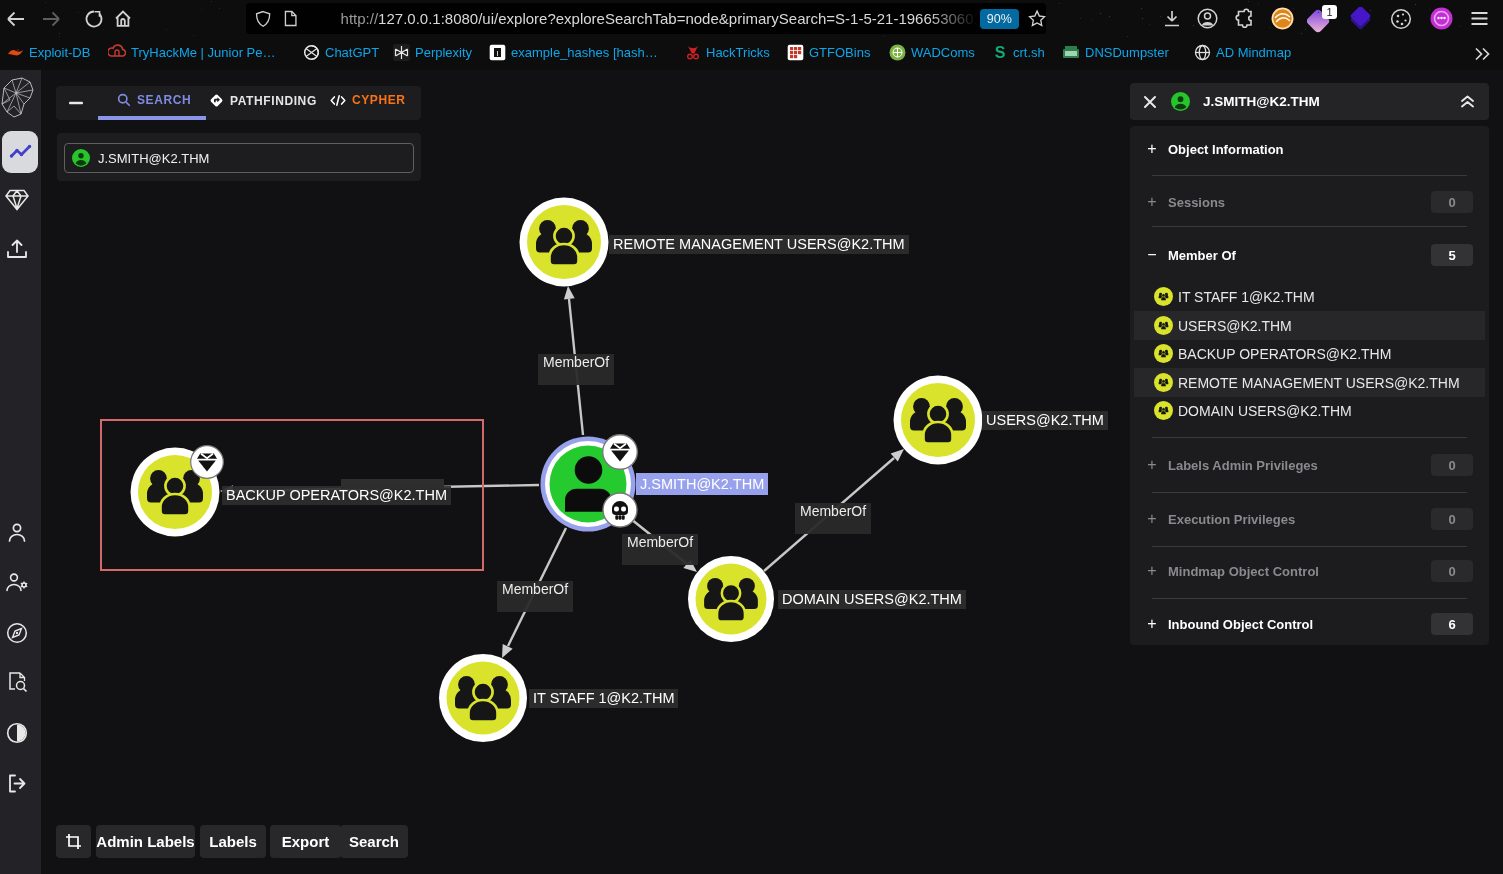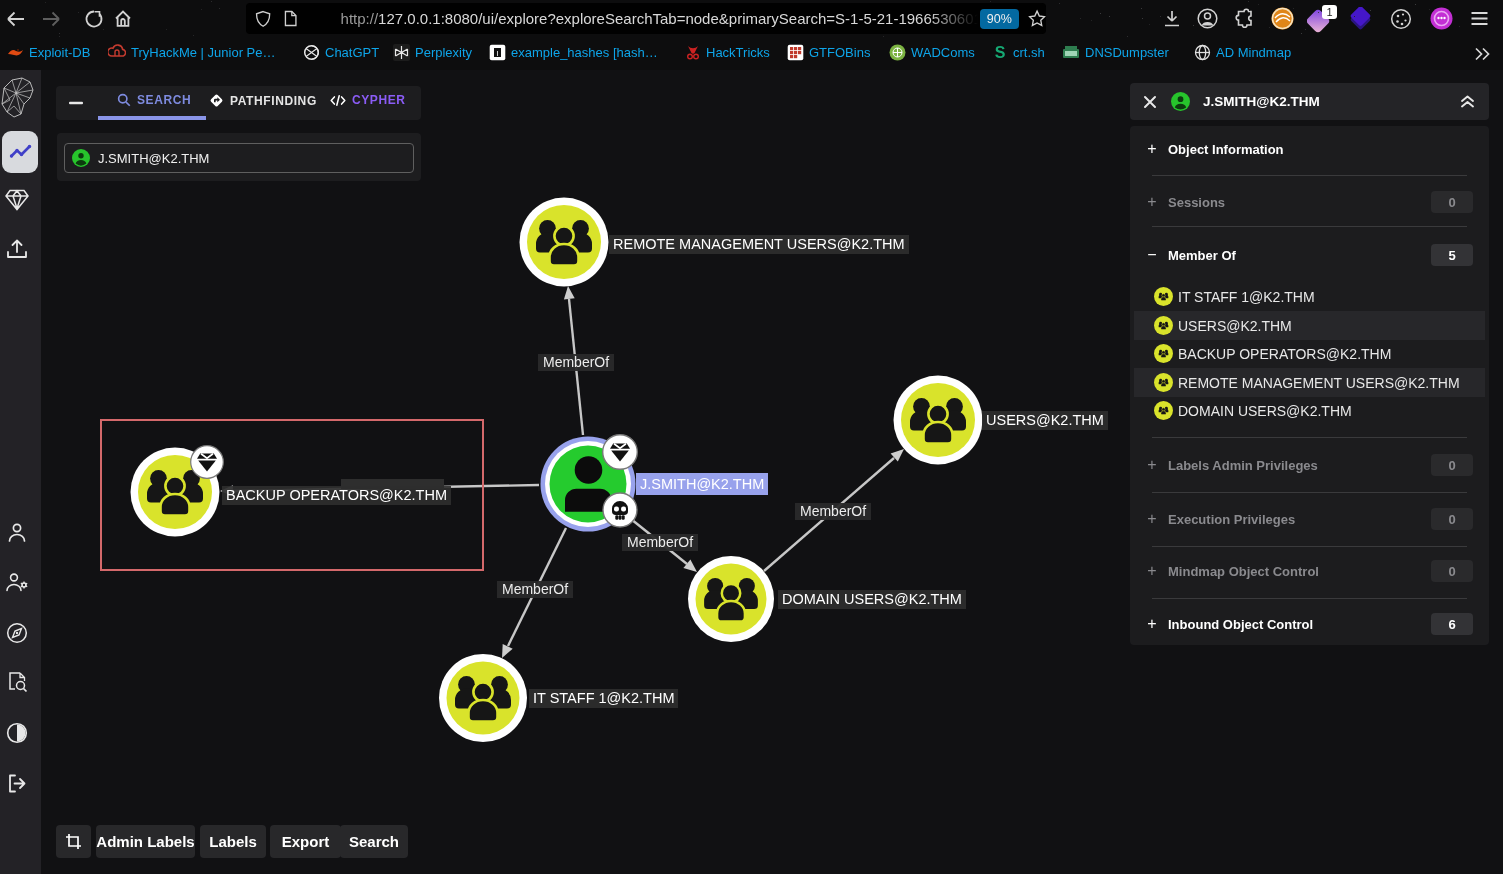--- a/index.html
+++ b/index.html
@@ -29,21 +29,21 @@
 .sect{position:absolute;left:0;width:359px;height:26px;display:flex;align-items:center;}
 .sect .pm{width:16px;text-align:center;font-size:16px;margin-left:14px;margin-right:8px;}
 .sect .lbl{font-size:13px;font-weight:bold;flex:1;}
 .cnt{position:absolute;right:16px;width:42px;height:22px;border-radius:4px;background:#2a2a2c;display:flex;align-items:center;justify-content:center;font-size:13px;font-weight:bold;}
 .div{position:absolute;left:22px;width:315px;height:1px;background:#3a3a3c;}
 .mrow{position:absolute;width:351px;height:29px;display:flex;align-items:center;gap:5px;padding-left:20px;color:#e8e8e8;font-size:14px;}
 
 .bbtn{position:absolute;top:825px;height:33px;background:#28282a;border-radius:4px;color:#fff;font-weight:bold;font-size:15px;display:flex;align-items:center;justify-content:center;}
 
 .nlab{position:absolute;height:19px;background:rgba(46,46,46,.92);color:#fff;font-size:14.5px;line-height:19px;padding:0 4px;white-space:nowrap;}
-.elab{position:absolute;height:17px;background:rgba(42,42,42,.95);color:#ececec;font-size:14px;line-height:17px;padding:0 5px;white-space:nowrap;}
+.elab{position:absolute;height:31px;background:rgba(42,42,42,.95);color:#ececec;font-size:14px;line-height:17px;padding:0 5px;white-space:nowrap;}
 </style>
 </head>
 <body>
 <div id="stage">
   <div id="toolbar">
     <svg class="abs" style="left:4px;top:6px" width="240" height="26" viewBox="0 0 240 26" fill="none" stroke="#d2d2d2" stroke-width="1.8">
       <path d="M4 13 H20 M4 13 l6.5 -6.5 M4 13 l6.5 6.5"></path>
       <path d="M39 13 H55 M55 13 l-6.5 -6.5 M55 13 l-6.5 6.5" stroke="#5e5e5e"></path>
       <path d="M90 5.5 a 7.5 7.5 0 1 0 5.4 2.3"></path>
       <path d="M90.5 5.7 h5 v5" stroke-width="1.6"></path>
@@ -324,21 +324,21 @@
       <div class="tab abs" style="left:61px;top:7px;color:#7e8bdf">
         <svg width="14" height="14" viewBox="0 0 17 17" fill="none" stroke="#7e8bdf" stroke-width="2">
             <circle cx="7" cy="7" r="5"></circle>
             <path d="M11 11 L15.5 15.5"></path>
           </svg>SEARCH</div>
       <div class="tab abs" style="left:153px;top:7px;color:#e5e5e5">
         <svg width="15" height="15" viewBox="0 0 18 18">
             <rect x="3.4" y="3.4" width="11.2" height="11.2" rx="2" transform="rotate(45 9 9)" fill="#fff"></rect>
             <path d="M6 11 v-2.5 a1.5 1.5 0 0 1 1.5 -1.5 h2.5 v-2 l3.2 3 -3.2 3 v-2 h-2 v2 z" fill="#1d1d1f"></path>
           </svg>PATHFINDING</div>
-      <div class="tab abs" style="left:274px;top:7px;color:#8b5cf6">
+      <div class="tab abs" style="left:274px;top:7px;color:#f97316">
         <svg width="16" height="13" viewBox="0 0 20 15" fill="none" stroke="#fff" stroke-width="1.9" stroke-linecap="round" stroke-linejoin="round">
             <path d="M5.5 3 L1.5 7.5 L5.5 12 M14.5 3 L18.5 7.5 L14.5 12 M11.5 1.5 L8.5 13.5"></path>
           </svg>CYPHER</div>
       <div class="abs" style="left:42px;top:30px;width:108px;height:4px;background:#8a95e8"></div>
     </div>
     <div id="searchbox">
       <div id="searchinput">
         <svg width="18" height="18" viewBox="0 0 18 18">
             <circle cx="9" cy="9" r="9" fill="#27c42c"></circle>
             <circle cx="9" cy="6.8" r="2.7" fill="#0c3b0e"></circle>

